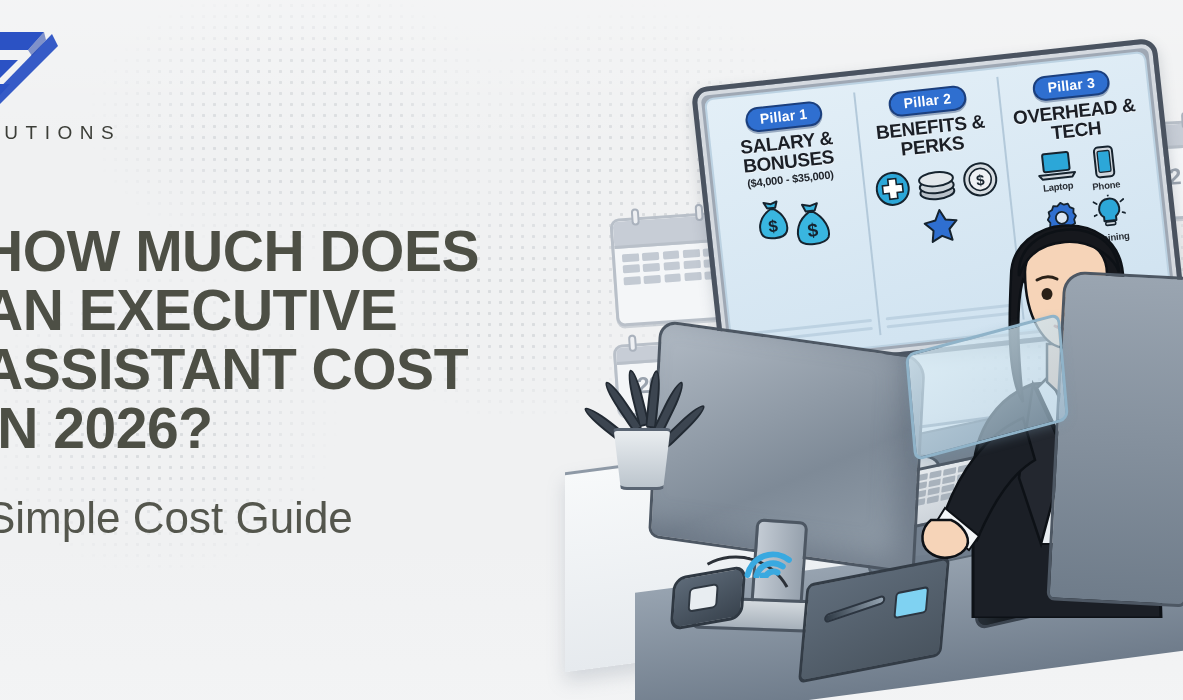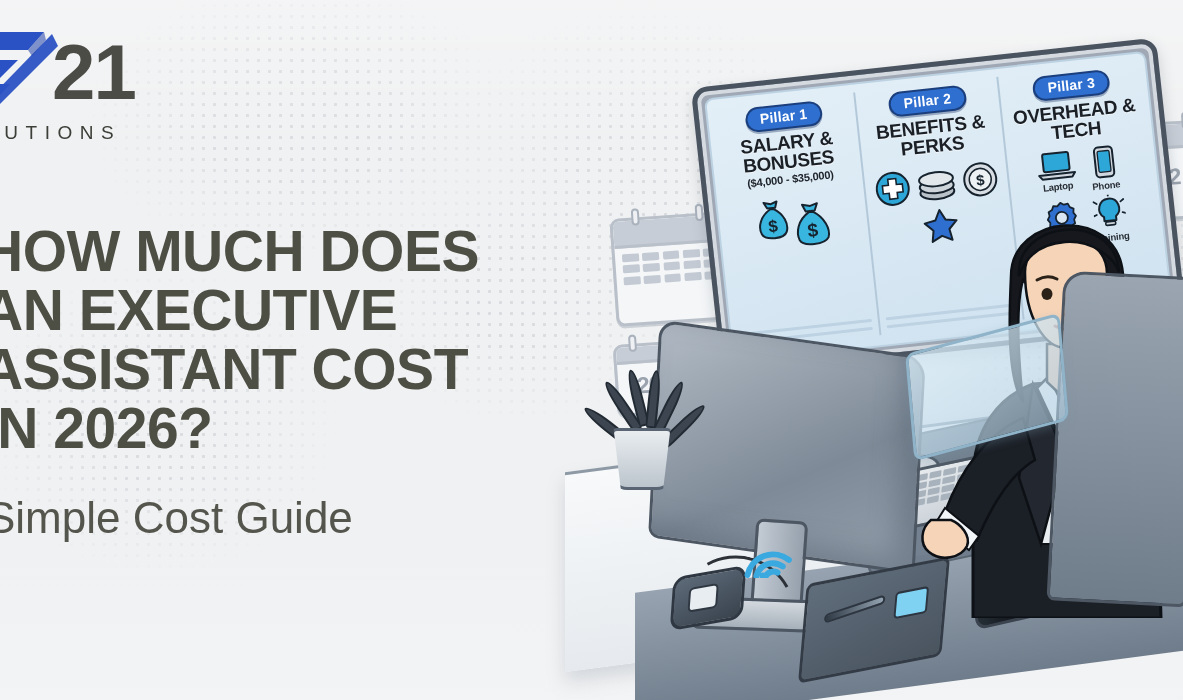--- a/index.html
+++ b/index.html
@@ -281,21 +281,20 @@
         <g fill="#2b52c4">
           <path d="M2 6 H78 L62 24 H20 L20 34 H52 L34 52 H2 Z"></path>
           <path d="M16 80 L86 8 L92 20 L26 86 Z" opacity="0.95"></path>
           <path d="M10 58 H44 L26 78 H10 Z"></path>
         </g>
         <g fill="#1f3fa8" opacity=".55">
           <path d="M62 24 L78 6 L80 14 L66 30 Z"></path>
         </g>
       </svg>
     </div>
-    <div class="logo-21"><span>21</span></div>
     <div class="logo-sub">OLUTIONS</div>
   </div>
 
   <div class="headline">
     <span class="ln">HOW MUCH DOES</span>
     <span class="ln">AN EXECUTIVE</span>
     <span class="ln">ASSISTANT COST</span>
     <span class="ln">IN 2026?</span>
   </div>
   <div class="subhead">Simple Cost Guide</div>

